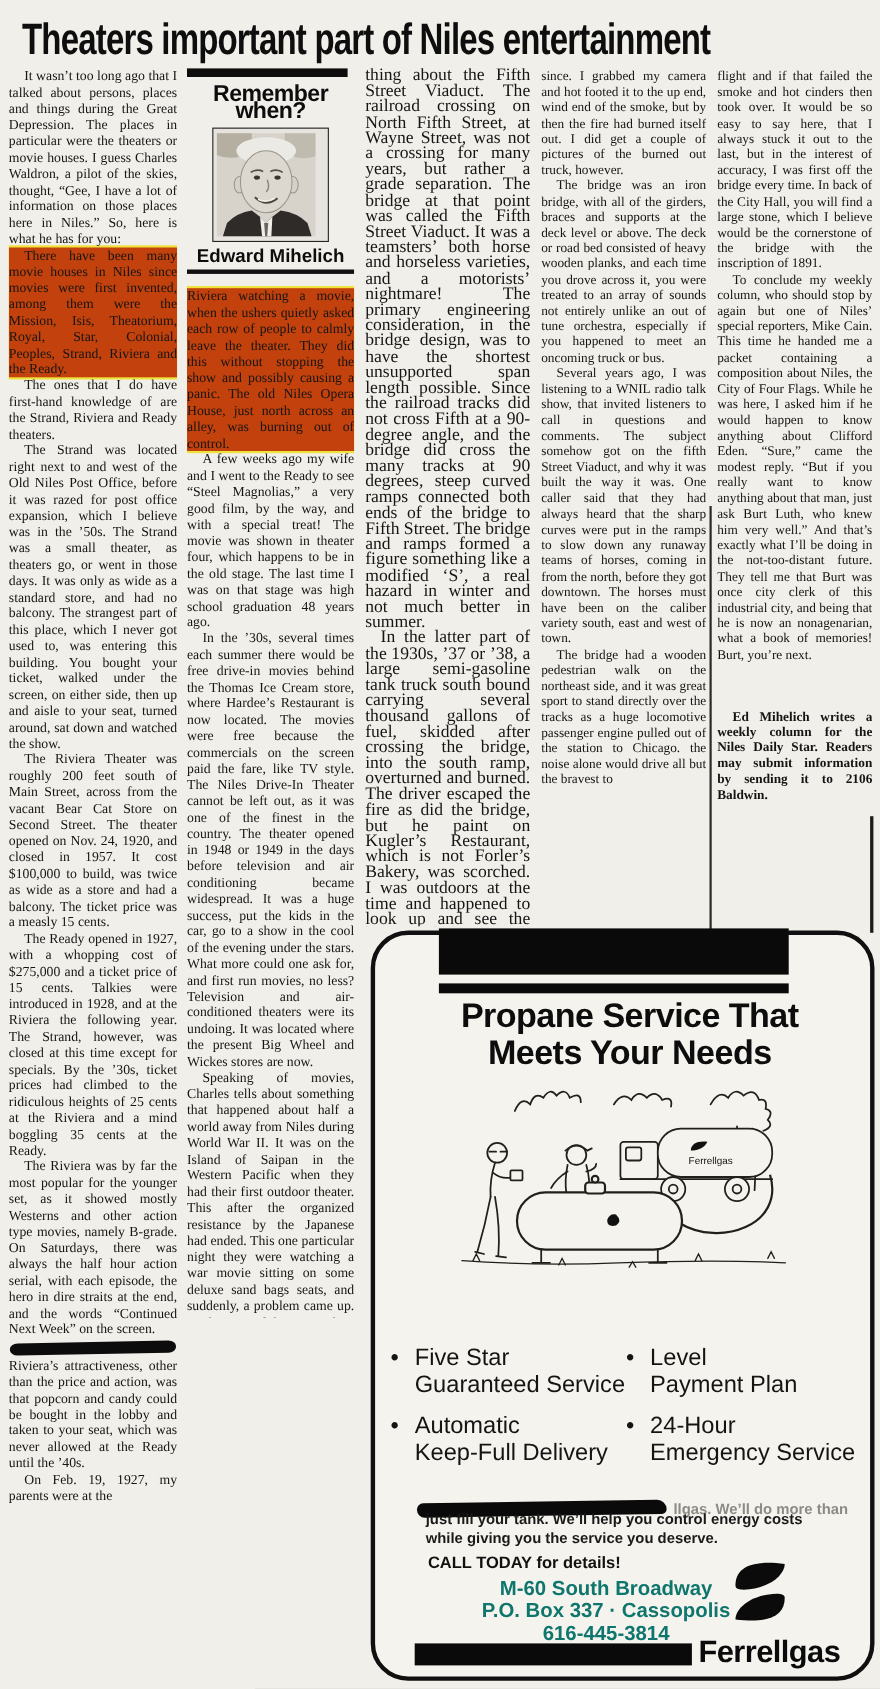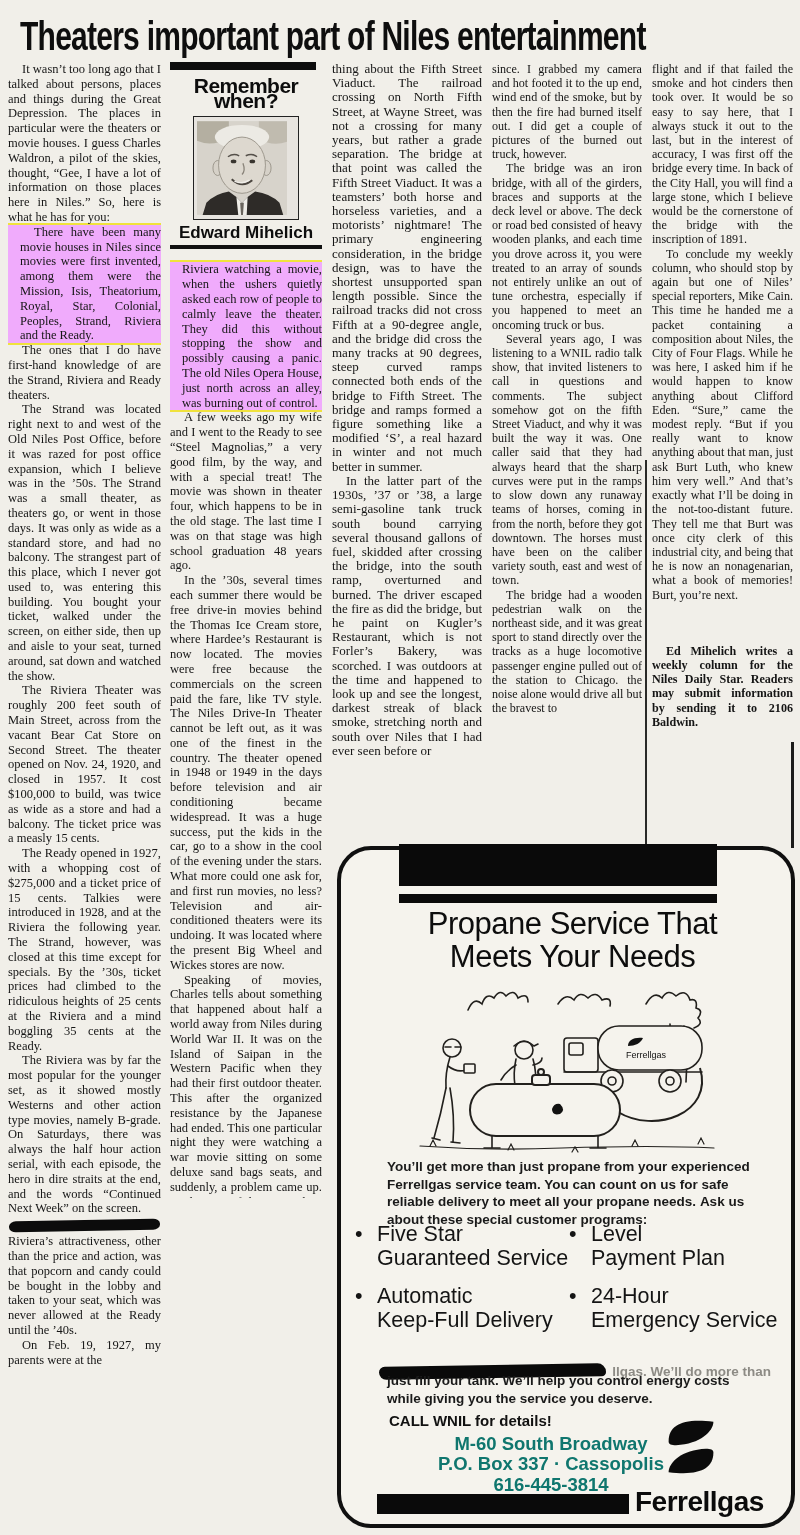--- a/index.html
+++ b/index.html
@@ -6,48 +6,48 @@
   .page{position:relative;width:800px;height:1535px;background:#f1efe9;
         font-family:"Liberation Serif",serif;color:#151515;overflow:hidden;margin:0 auto;}
   
   .headline{position:absolute;left:20px;top:14px;margin:0;
     font-family:"Liberation Sans",sans-serif;font-weight:700;font-size:40px;
     letter-spacing:-1px;white-space:nowrap;transform:scaleX(0.75);transform-origin:left center;color:#0e0e0e;}
   
   .col{position:absolute;top:62px;text-align:justify;overflow:hidden;}
   .col1{left:8px;width:153px;height:1472px;font-size:12.5px;line-height:14.8px;}
   .col2{left:170px;width:152px;height:1136px;font-size:12.5px;line-height:14.8px;}
-  .col3{left:332px;width:150px;height:780px;font-size:13px;line-height:14.2px;}
+  .col3{left:332px;width:150px;height:780px;font-size:16px;line-height:14.2px;}
   .col4{left:492px;width:150px;height:780px;font-size:12.1px;line-height:14.2px;}
   .col5{left:652px;width:141px;height:780px;font-size:12.1px;line-height:14.2px;}
   .para{margin:0;}
   .indent{text-indent:14px;}
   .noindent{text-indent:0;}
-  .highlight{background:#f0abfc;box-shadow:0 0 0 2px #f0e23c;padding-left:12px;}
+  .highlight{background:#c2410c;box-shadow:0 0 0 2px #f0e23c;}
   .credit{font-weight:700;margin-top:42px;}
   .redact-bar{height:11px;background:#0c0c0c;border-radius:7px/5px;transform:rotate(-1.1deg);margin:4px 1px 3px;}
   
   .black-bar{height:8px;background:#0d0d0d;margin:0 6px 9px 0;}
   .rw-title{font-family:"Liberation Sans",sans-serif;font-weight:700;font-size:21px;
             text-align:center;letter-spacing:-0.5px;margin-bottom:7px;color:#0d0d0d;}
   .photo-frame{width:98px;margin:0 auto;border:1px solid #222;background:#e7e4df;padding:3px;}
   .photo-frame svg{display:block;}
   .rw-caption{font-family:"Liberation Sans",sans-serif;font-weight:700;font-size:17px;
               text-align:center;margin:6px 0 5px;color:#0d0d0d;}
   .rw-rule{height:4px;background:#111;margin-bottom:13px;}
   
   .v-rule-a{position:absolute;left:645px;top:460px;width:2px;height:388px;background:#2a2a28;}
   .v-rule-b{position:absolute;left:791px;top:742px;width:3px;height:106px;background:#1c1c1a;}
   
   .ad{position:absolute;left:337px;top:846px;width:458px;height:682px;
       border:4px solid #101010;border-radius:34px;background:#f5f3ed;box-sizing:border-box;}
   .ad *{font-family:"Liberation Sans",sans-serif;}
   .ad-redact-top{position:absolute;left:58px;top:-6px;width:318px;height:42px;background:#0a0a0a;}
   .ad-redact-thin{position:absolute;left:58px;top:44px;width:318px;height:9px;background:#0a0a0a;}
-  .ad-headline{position:absolute;top:58px;left:0;right:0;text-align:center;font-weight:400;
+  .ad-headline{position:absolute;top:58px;left:0;right:0;text-align:center;font-weight:700;
                font-size:31px;line-height:1.05;white-space:pre-line;letter-spacing:-0.5px;color:#0d0d0d;padding-left:13px;}
   .ad-art{position:absolute;top:126px;left:70px;width:312px;height:180px;}
   .ad-body{position:absolute;top:308px;left:46px;right:38px;font-size:13.5px;line-height:1.3;
            font-weight:700;margin:0;color:#1a1a1a;}
   .ad-bullets{position:absolute;top:372px;left:14px;right:8px;display:flex;}
   .bcol{width:224px;}
   .bullet{display:flex;font-size:21.5px;line-height:1.13;margin-bottom:13px;color:#141414;}
   .dot{width:22px;}
   .btxt{white-space:pre-line;}
   .ad-scribble-row{position:absolute;top:514px;left:38px;right:20px;display:flex;align-items:center;}
@@ -192,21 +192,20 @@
         <rect x="52" y="88" width="11" height="9" rx="1"></rect>
         <path d="M34,112 q-5,26 -12,50 M38,112 q5,28 3,54" fill="none"></path>
         <path d="M20,162 l8,2 M39,166 l9,1" fill="none"></path>
       </g>
 
       <g stroke="#22201d" stroke-width="1.2" fill="none" stroke-linecap="round">
         <path d="M18,170 l3,-6 l3,6 M96,174 l3,-6 l3,6 M220,170 l3,-6 l3,6 M286,168 l3,-6 l3,6 M160,176 l3,-5 l3,5"></path>
       </g>
     </svg>
 
-    <p class="ad-body"><span>You’ll get more than just propane from your experienced Ferrellgas service team.  You can count on us for safe reliable delivery to meet all your propane needs.  </span><b>Ask us about these special customer programs:</b></p>
 
     <div class="ad-bullets">
       <div class="bcol">
         <div class="bullet">
             <span class="dot">•</span>
             <span class="btxt">Five Star
 Guaranteed Service</span>
           </div>
         <div class="bullet">
             <span class="dot">•</span>
@@ -227,21 +226,21 @@
           </div>
       </div>
     </div>
 
     <div class="ad-scribble-row">
       <div class="scribble"></div>
       <span class="obscured">llgas. We’ll do more than</span>
     </div>
     <p class="ad-tagline">just fill your tank.  We’ll help you control energy costs while giving you the service you deserve.</p>
 
-    <div class="ad-call">CALL WNIL for details!</div>
+    <div class="ad-call">CALL TODAY for details!</div>
     <div class="ad-address">
       <div>M-60 South Broadway</div>
       <div>P.O. Box 337 · Cassopolis</div>
       <div>616-445-3814</div>
     </div>
 
     <div class="ad-bottom-bar"></div>
     <svg class="ad-logo" viewBox="0 0 60 66">
       <path d="M6,27 C6,9 22,2 54,6 C54,16 40,30 14,31 C9,31 6,30 6,27 Z" fill="#0b0b0b"></path>
       <path d="M54,39 C54,57 38,64 6,60 C6,50 20,36 46,35 C51,35 54,36 54,39 Z" fill="#0b0b0b"></path>

